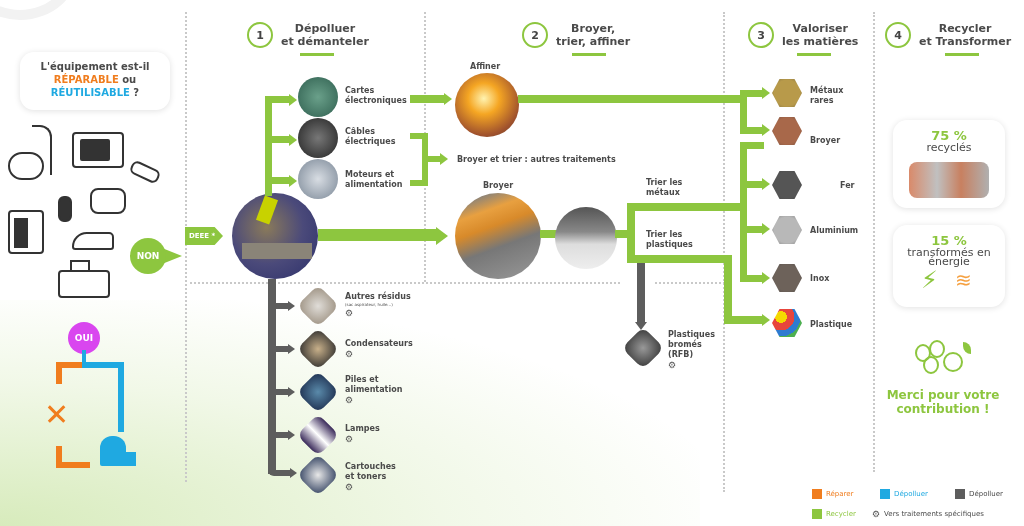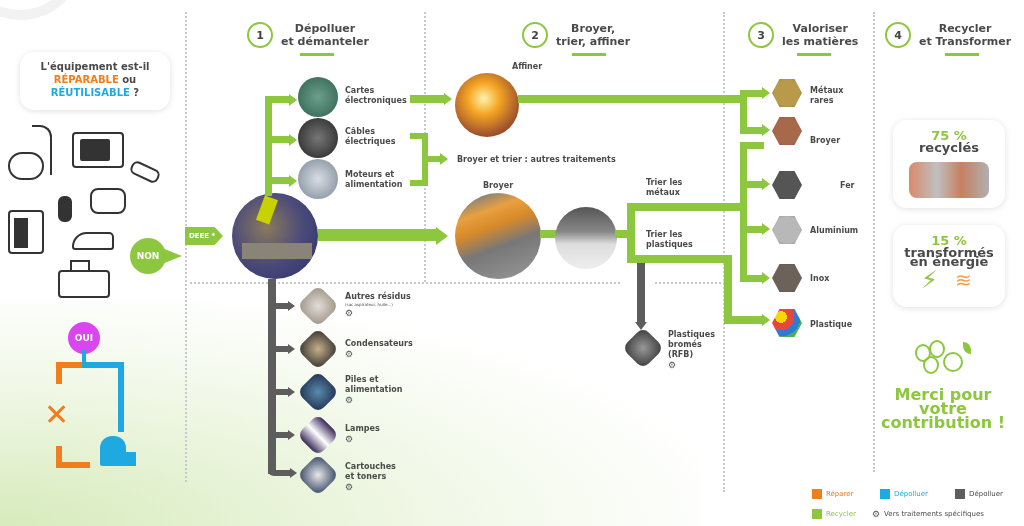--- a/index.html
+++ b/index.html
@@ -66,23 +66,23 @@
   .oui {
     position: absolute; left: 68px; top: 322px; width: 32px; height: 32px; border-radius: 50%;
     background: #d946ef; color: #fff; font-size: 9px; font-weight: bold; display: flex; align-items: center; justify-content: center;
   }
 
   .card {
     position: absolute; background: #fff; border-radius: 14px; box-shadow: 0 1px 6px rgba(0,0,0,0.12);
     text-align: center;
   }
   .card .pct { font-size: 13px; font-weight: bold; color: #8dc63f; line-height: 15px; }
-  .card .sub { font-size: 13px; font-weight: bold; color: #4a4a4a; line-height: 9px; }
-
-  .thanks { position: absolute; left: 880px; top: 388px; width: 126px; text-align: center; font-size: 16px; font-weight: bold; color: #8dc63f; line-height: 14px; }
+  .card .sub { font-size: 11px; font-weight: normal; color: #4a4a4a; line-height: 9px; }
+
+  .thanks { position: absolute; left: 880px; top: 388px; width: 126px; text-align: center; font-size: 12px; font-weight: bold; color: #8dc63f; line-height: 14px; }
 
   .legend { position: absolute; font-size: 7px; font-weight: normal; display: flex; align-items: center; gap: 4px; }
   .sw { width: 10px; height: 10px; display: inline-block; }
   .appliance { position: absolute; border: 2px solid #333; background: #fff; border-radius: 4px; }
 </style>
 </head>
 <body>
 
 <div class="bg-grad"></div>
 <div class="top-arc"></div>
@@ -203,21 +203,21 @@
 <div class="gbar" style="left:410px; top:95px; width:36px; height:8px;"></div>
 <div class="arrow-r-g" style="left:444px; top:93px;"></div>
 
 <div class="gbar" style="left:410px; top:133px; width:18px; height:6px;"></div>
 <div class="gbar" style="left:410px; top:180px; width:18px; height:6px;"></div>
 <div class="gbar" style="left:422px; top:133px; width:6px; height:53px;"></div>
 <div class="gbar" style="left:422px; top:156px; width:20px; height:6px;"></div>
 <div class="arrow-r-g" style="left:440px; top:153px;"></div>
 <div class="lbl" style="left:457px; top:155px;">Broyer et trier : autres traitements</div>
 
-<div class="lbl" style="left:470px; top:62px;margin-left:42px;">Affiner</div>
+<div class="lbl" style="left:470px; top:62px;">Affiner</div>
 <div class="circle" style="left:455px; top:73px; width:64px; height:64px; background:radial-gradient(circle at 45% 40%, #fff3b0 0%, #f5a623 30%, #a0522d 70%, #5a3a20 100%);"></div>
 <div class="gbar" style="left:518px; top:95px; width:222px; height:8px;"></div>
 
 <div class="gbar" style="left:318px; top:229px; width:120px; height:12px;"></div>
 <div class="arrow-r-g" style="left:436px; top:227px; border-top-width:9px; border-bottom-width:9px; border-left-width:12px;"></div>
 
 <div class="lbl" style="left:483px; top:181px;">Broyer</div>
 <div class="circle" style="left:455px; top:193px; width:86px; height:86px; background:linear-gradient(160deg, #4a6fa0 0%, #e8a040 25%, #d88a2a 40%, #777 60%, #999 100%);"></div>
 <div class="gbar" style="left:540px; top:230px; width:18px; height:8px;"></div>
 <div class="circle" style="left:555px; top:207px; width:62px; height:62px; background:linear-gradient(180deg, #555 0%, #888 40%, #ddd 60%, #eee 100%);"></div>

